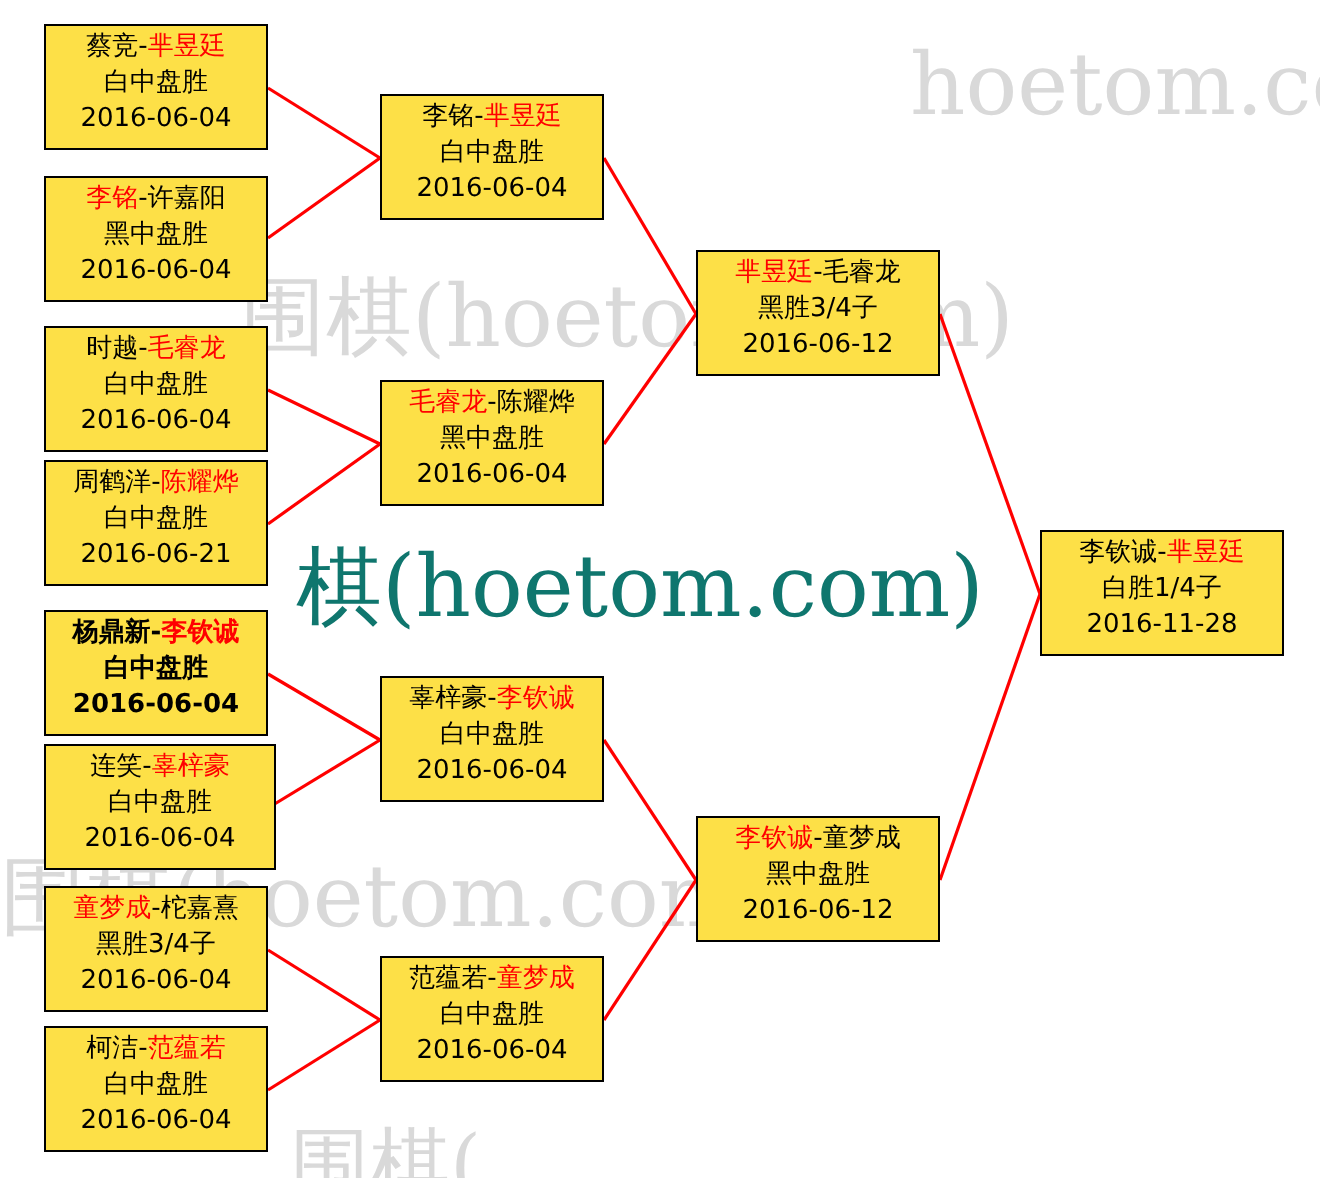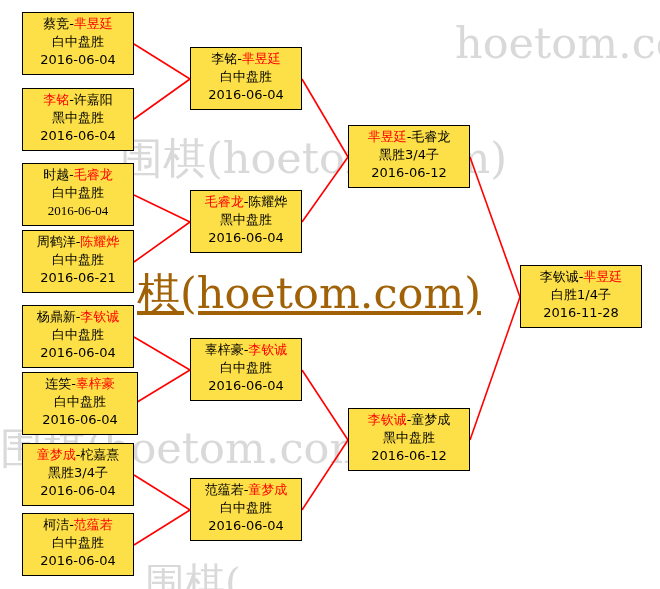--- a/index.html
+++ b/index.html
@@ -38,21 +38,21 @@
   .node .ln{display:block;white-space:nowrap;}
   .red{color:#ff0000;}
 </style>
 </head>
 <body>
 
 <div id="stage">
   <div id="watermark-layer">
       <div class="wm big" style="left: 455px; top: 18px; color: rgb(217, 217, 217);">hoetom.com)</div>
       <div class="wm big" style="left: 120px; top: 130px; color: rgb(217, 217, 217);">围棋(hoetom.com)</div>
-      <div class="wm big" style="left: 137px; top: 265px; color: #a16207; text-decoration: underline;">棋(hoetom.com)</div>
+      <div class="wm big" style="left: 148px; top: 265px; color: #0f766e;">棋(hoetom.com)</div>
       <div class="wm big" style="left: 0px; top: 420px; color: rgb(217, 217, 217);">围棋(hoetom.com)</div>
       <div class="wm mid" style="left: 145px; top: 555px; color: rgb(217, 217, 217);">围棋(</div>
     </div>
   <svg id="lines" viewBox="0 0 660 589">
       <path d="M134,44 L190,79" stroke="#ff0000" stroke-width="1.6" fill="none"></path>
       <path d="M134,119 L190,79" stroke="#ff0000" stroke-width="1.6" fill="none"></path>
       <path d="M134,195 L190,222" stroke="#ff0000" stroke-width="1.6" fill="none"></path>
       <path d="M134,262 L190,222" stroke="#ff0000" stroke-width="1.6" fill="none"></path>
       <path d="M134,337 L190,370" stroke="#ff0000" stroke-width="1.6" fill="none"></path>
       <path d="M134,404 L190,370" stroke="#ff0000" stroke-width="1.6" fill="none"></path>
@@ -69,31 +69,31 @@
       <div class="node" style="left: 22px; top: 12px; width: 112px; height: 63px; border-color: rgb(0, 0, 0);">
         <span class="ln"><span>蔡竞</span><span>-</span><span class="red" style="color: rgb(255, 0, 0);">芈昱廷</span></span>
         <span class="ln"><span>白中盘胜</span></span>
         <span class="ln"><span>2016-06-04</span></span>
       </div>
       <div class="node" style="left: 22px; top: 88px; width: 112px; height: 63px; border-color: rgb(0, 0, 0);">
         <span class="ln"><span class="red" style="color: rgb(255, 0, 0);">李铭</span><span>-许嘉阳</span></span>
         <span class="ln"><span>黑中盘胜</span></span>
         <span class="ln"><span>2016-06-04</span></span>
       </div>
-      <div class="node" style="left: 22px; top: 163px; width: 112px; height: 63px; border-color: rgb(0, 0, 0); font-family: Liberation Serif, serif;">
+      <div class="node" style="left: 22px; top: 163px; width: 112px; height: 63px; border-color: rgb(0, 0, 0);">
         <span class="ln"><span>时越</span><span>-</span><span class="red" style="color: rgb(255, 0, 0);">毛睿龙</span></span>
         <span class="ln"><span>白中盘胜</span></span>
         <span class="ln"><span>2016-06-04</span></span>
       </div>
       <div class="node" style="left: 22px; top: 230px; width: 112px; height: 63px; border-color: rgb(0, 0, 0);">
         <span class="ln"><span>周鹤洋</span><span>-</span><span class="red" style="color: rgb(255, 0, 0);">陈耀烨</span></span>
         <span class="ln"><span>白中盘胜</span></span>
         <span class="ln"><span>2016-06-21</span></span>
       </div>
-      <div class="node" style="left: 22px; top: 305px; width: 112px; height: 63px; border-color: rgb(0, 0, 0);">
+      <div class="node" style="left: 22px; top: 305px; width: 112px; height: 63px; border-color: rgb(0, 0, 0); font-weight: bold;">
         <span class="ln"><span>杨鼎新</span><span>-</span><span class="red" style="color: rgb(255, 0, 0);">李钦诚</span></span>
         <span class="ln"><span>白中盘胜</span></span>
         <span class="ln"><span>2016-06-04</span></span>
       </div>
       <div class="node" style="left: 22px; top: 372px; width: 116px; height: 63px; border-color: rgb(0, 0, 0);">
         <span class="ln"><span>连笑</span><span>-</span><span class="red" style="color: rgb(255, 0, 0);">辜梓豪</span></span>
         <span class="ln"><span>白中盘胜</span></span>
         <span class="ln"><span>2016-06-04</span></span>
       </div>
       <div class="node" style="left: 22px; top: 443px; width: 112px; height: 63px; border-color: rgb(0, 0, 0);">

